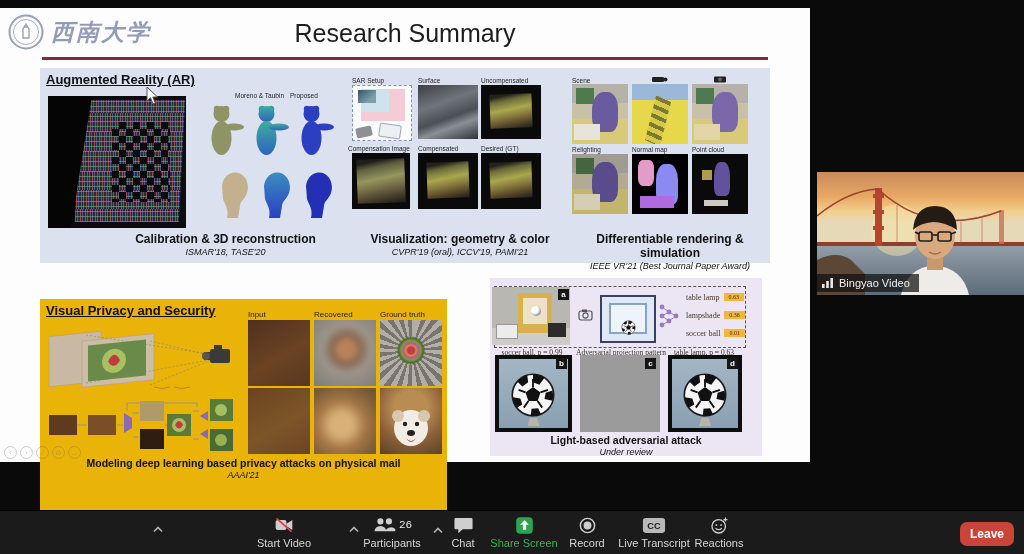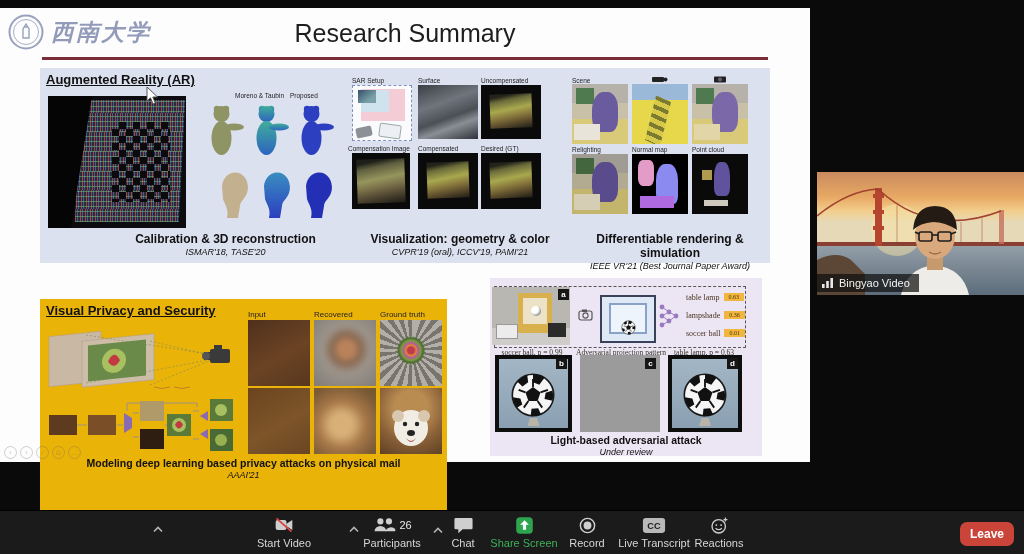--- a/index.html
+++ b/index.html
@@ -496,21 +496,21 @@
       </svg>
 
     <div class="titem" style="left:352px;width:80px;">
       <div class="irow">
         <svg width="24" height="18" viewBox="0 0 26 20">
           <circle cx="9" cy="6" r="3.4" fill="#cfcfcf"></circle>
             <path d="M2.5 17 a6.5 6 0 0 1 13 0z" fill="#cfcfcf"></path>
           <circle cx="18.5" cy="6" r="3.4" fill="#cfcfcf"></circle>
             <path d="M14.5 17 a6.5 6 0 0 1 11 -2.5 l0 2.5z" fill="#cfcfcf"></path>
         </svg>
-        <span style="font-size:11px;color:#e8e8e8;">26</span>
+        <span style="font-size:11px;color:#e8e8e8;font-family:Liberation Mono, monospace;">26</span>
       </div>
       <span>Participants</span>
     </div>
     <svg class="caret" style="left:432px;top:15px;" width="12" height="8" viewBox="0 0 12 8">
         <path d="M2 6.5 L6 2.5 L10 6.5" stroke="#b5b5b5" stroke-width="1.6" fill="none"></path>
       </svg>
 
     <div class="titem" style="left:438px;width:50px;">
       <div class="irow">
           <svg width="19" height="18" viewBox="0 0 22 20">

